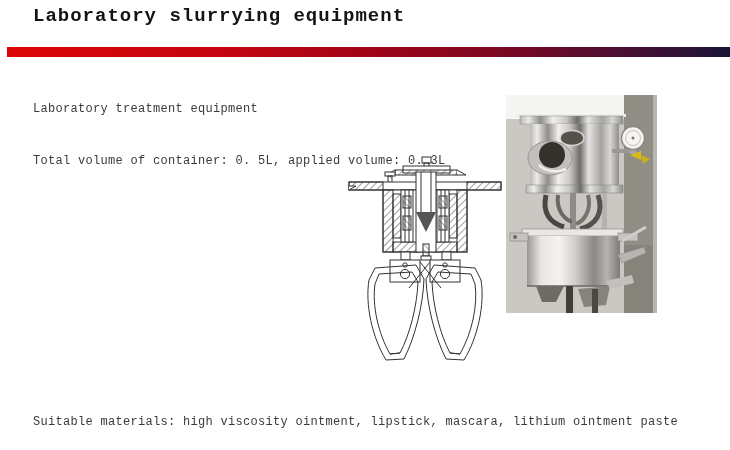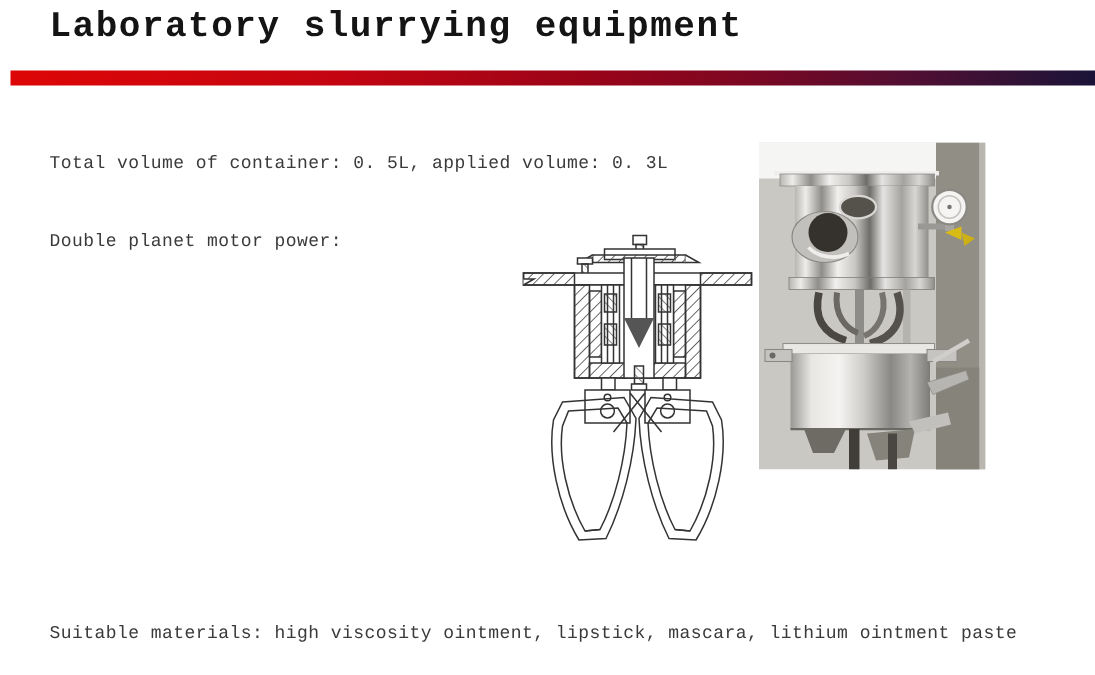--- a/index.html
+++ b/index.html
@@ -3,21 +3,21 @@
 <meta charset="utf-8">
 <style>
   html,body{margin:0;padding:0;}
   body{
     width:730px;height:450px;position:relative;overflow:hidden;
     background:#ffffff;
     font-family:"Liberation Mono","DejaVu Sans Mono",monospace;
   }
   .page-title{
     position:absolute;left:33px;top:5px;
-    font-size:24px;font-weight:bold;color:#141414;
+    font-size:19px;font-weight:bold;color:#141414;
     letter-spacing:1px;white-space:nowrap;
   }
   .accent-bar{
     position:absolute;left:7px;top:47px;width:723px;height:10px;
     background:linear-gradient(90deg,#dd0606 0%,#c40511 30%,#9c0418 52%,#7c0722 68%,#4e0f33 84%,#1a1438 100%);
   }
   .spec-block{
     position:absolute;left:33px;top:67px;width:440px;
     font-size:12px;line-height:17.2px;color:#3a3a3a;
     letter-spacing:0.3px;white-space:pre;
@@ -32,22 +32,22 @@
   svg{display:block;}
 </style>
 </head>
 <body>
 
 <div class="page-title">Laboratory slurrying equipment</div>
 
 <div class="accent-bar"></div>
 
 <div class="spec-block">
+  <div>Laboratory treatment equipment</div>
   <div>Total volume of container: 0. 5L, applied volume: 0. 3L</div>
-  <div>Double planet motor power:</div>
   
   
   
   
   
   
 </div>
 
 <div class="diagram-wrap">
 <svg width="158" height="210" viewBox="0 0 158 210">

